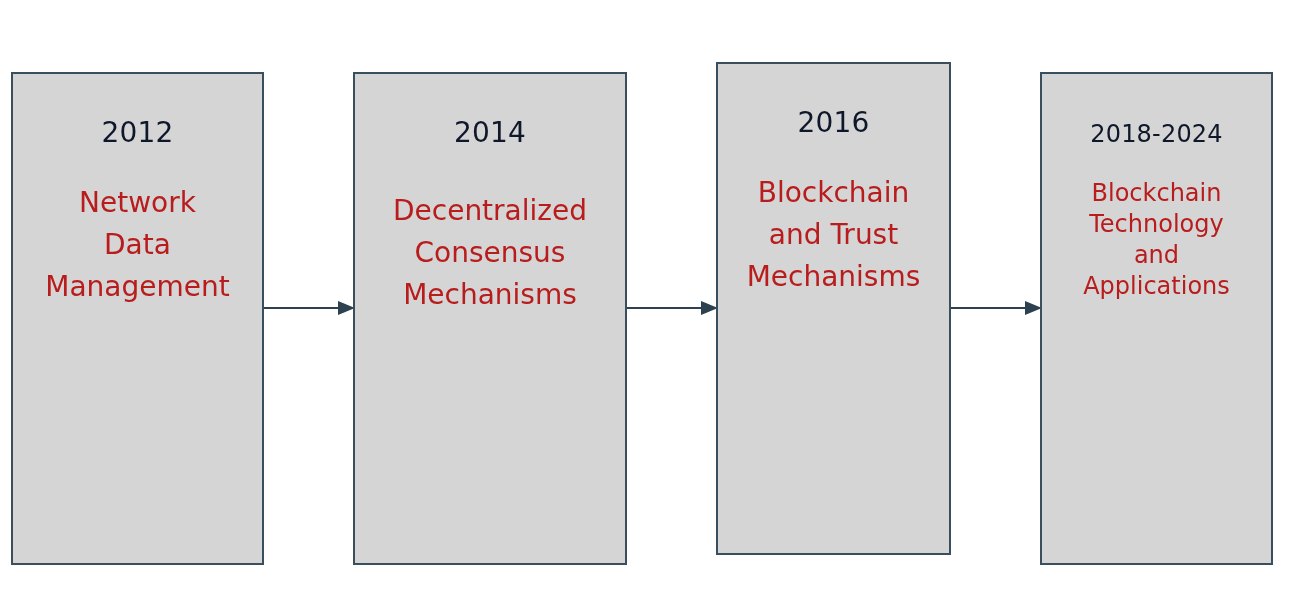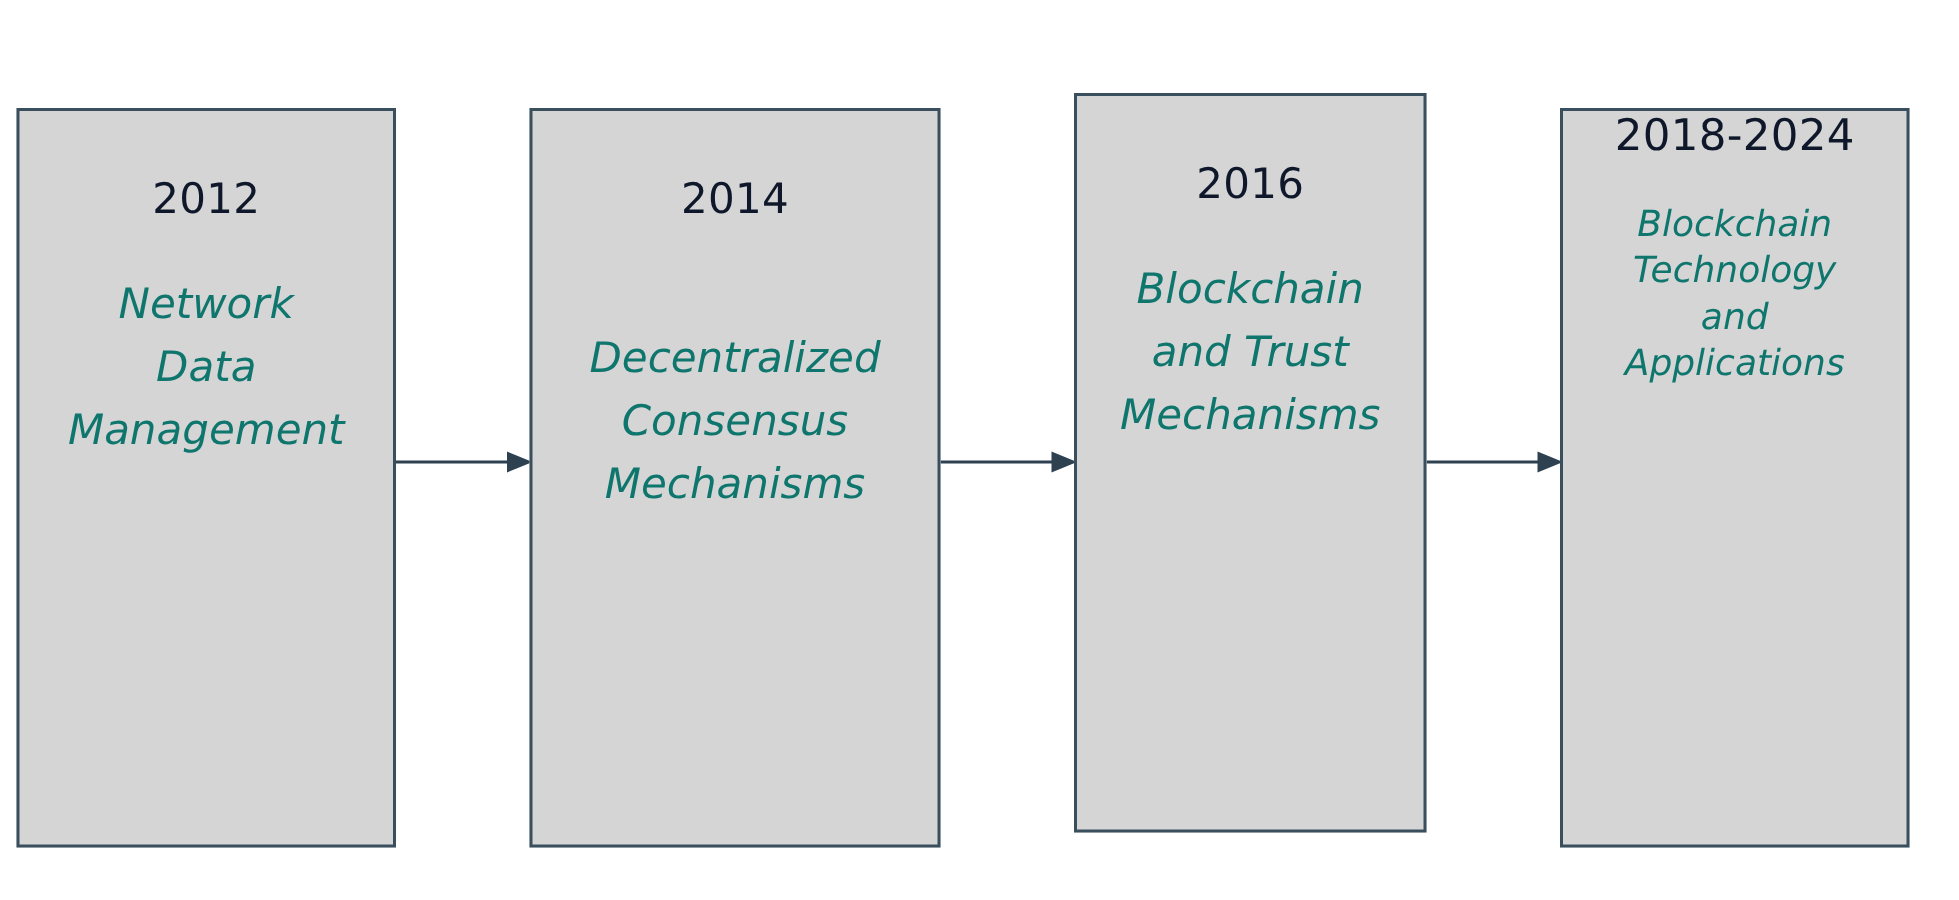--- a/index.html
+++ b/index.html
@@ -34,39 +34,38 @@
   .node-year {
     font-size: 28px;
     line-height: 34px;
     letter-spacing: 0.2px;
     white-space: nowrap;
     color: #0f172a;
   }
   .node-label {
     font-size: 28px;
     line-height: 42px;
-    color: #0f766e;
+    color: #b91c1c;
     white-space: pre-line;
-    font-style: italic;
   }
   
   #node-1 { left: 11px;   top: 72px; width: 253px; height: 493px; }
   #node-1 .node-year  { margin-top: 42px; }
   #node-1 .node-label { margin-top: 32px; }
   
   #node-2 { left: 353px;  top: 72px; width: 274px; height: 493px; gap: 24px; }
   #node-2 .node-year  { margin-top: 42px; }
-  #node-2 .node-label { margin-top: 44px; }
+  #node-2 .node-label { margin-top: 16px; }
   
   #node-3 { left: 716px;  top: 62px; width: 235px; height: 493px; }
   #node-3 .node-year  { margin-top: 42px; }
   #node-3 .node-label { margin-top: 32px; }
   
   #node-4 { left: 1040px; top: 72px; width: 233px; height: 493px; }
-  #node-4 .node-year  { font-size: 29px; line-height: 32px; }
+  #node-4 .node-year  { font-size: 24px; line-height: 32px; margin-top: 44px; }
   #node-4 .node-label { font-size: 24px; line-height: 31px; margin-top: 28px; }
 
   .connector {
     position: absolute;
     height: 20px;
   }
   .connector svg { display: block; }
   #conn-1 { left: 264px; top: 298px; width: 91px; }
   #conn-2 { left: 627px; top: 298px; width: 91px; }
   #conn-3 { left: 951px; top: 298px; width: 91px; }

